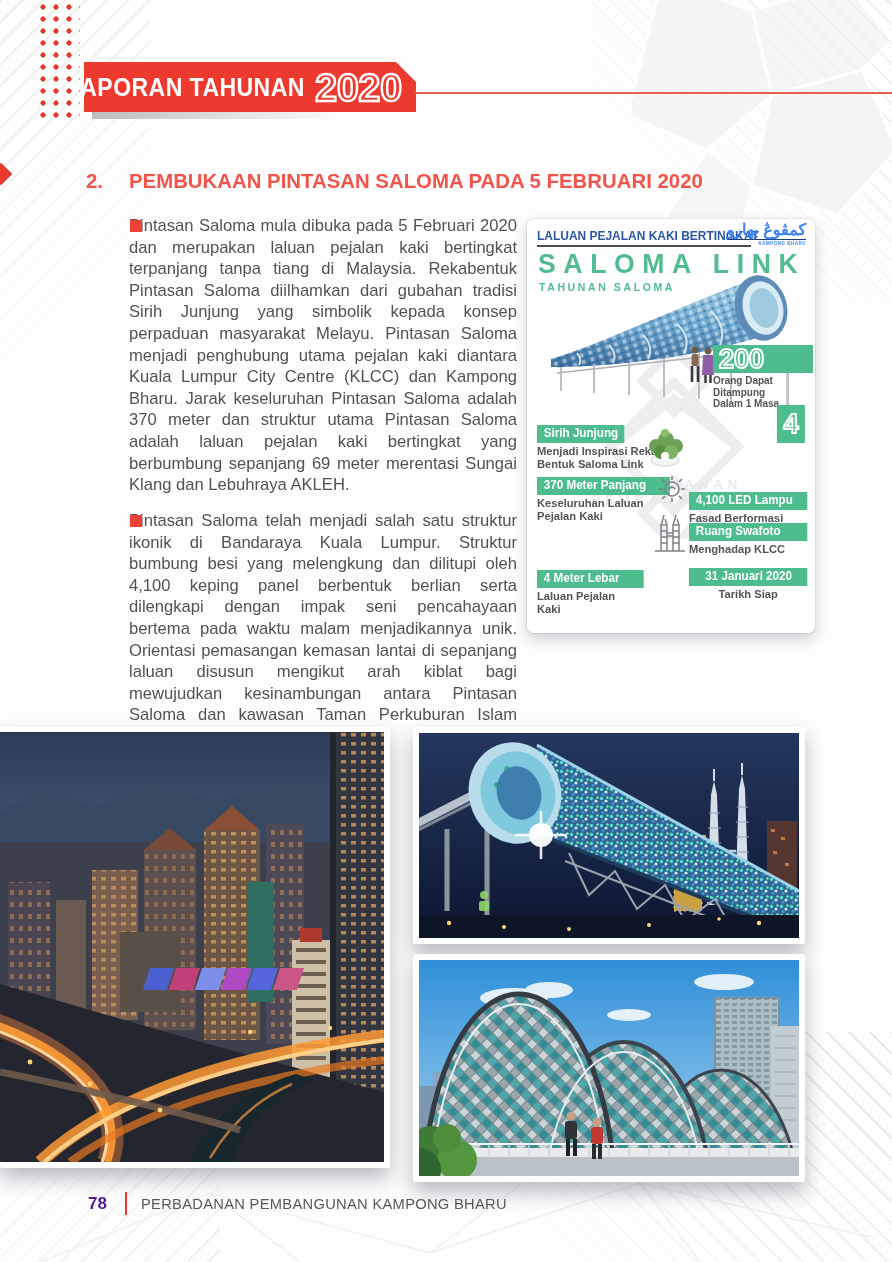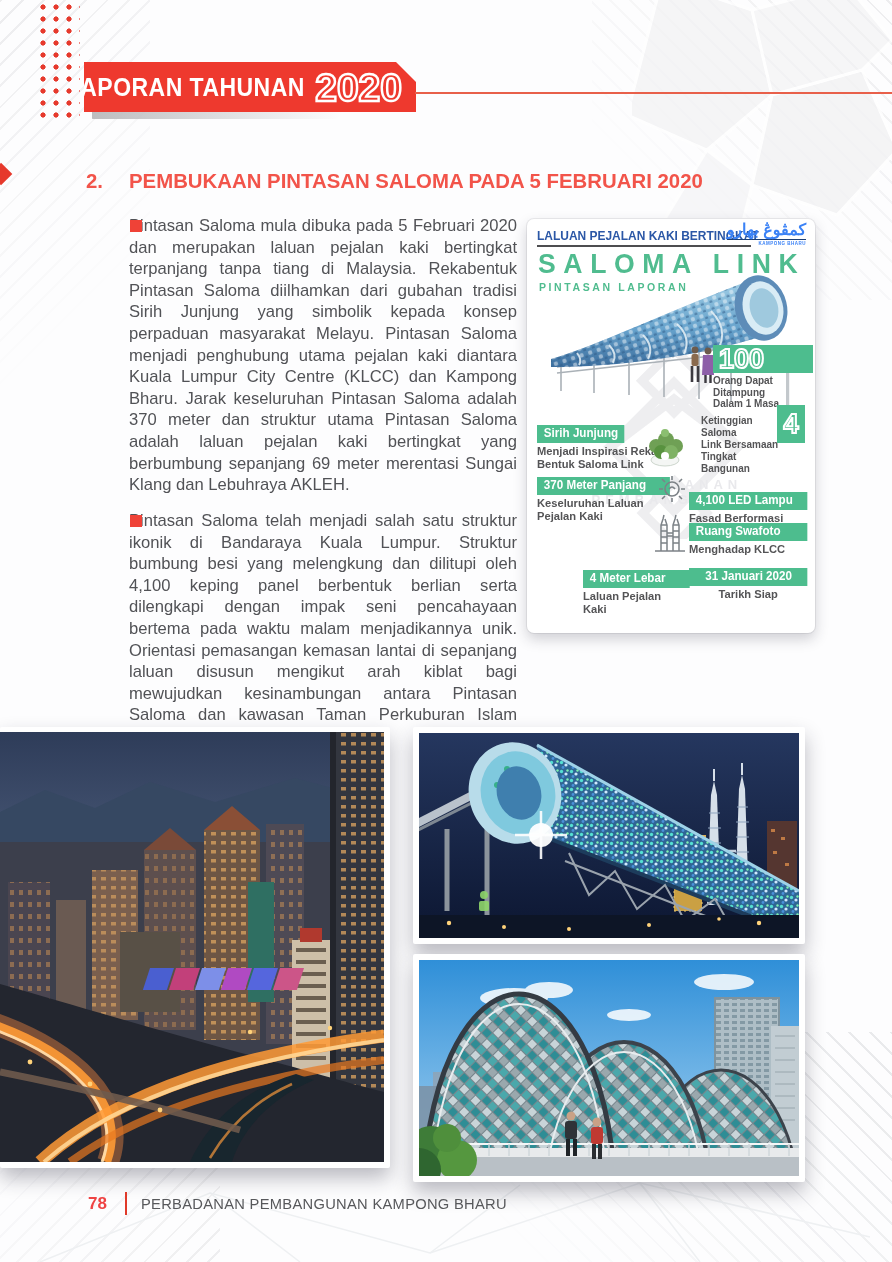--- a/index.html
+++ b/index.html
@@ -75,21 +75,21 @@
     .odigit{color:transparent;-webkit-text-stroke:2px #fff;}
   }
   
   .photo{position:absolute;background:#fff;box-shadow:0 10px 20px rgba(30,30,50,.30);border-radius:2px;}
   .photo svg{display:block;}
   .ph-left{left:0;top:727px;padding:5px 6px 6px 0;}
   .ph-night{left:413px;top:727px;padding:6px;}
   .ph-day{left:413px;top:954px;padding:6px;}
   
   .footer{left:88px;top:1192px;display:flex;align-items:center;}
-  .fnum{color:#ef4444;font-weight:700;font-size:17px;}
+  .fnum{color:#4c1d95;font-weight:700;font-size:17px;}
   .fbar{width:2.5px;height:23px;background:#e03a2a;margin:0 14px 0 18px;}
   .forg{color:#57585b;font-size:15px;font-weight:400;letter-spacing:.3px;transform:scaleX(.98);transform-origin:0 50%;white-space:nowrap;}
 </style>
 </head>
 <body>
 
 <div class="page">
 
   <div class="stripes st-tl"></div>
   <div class="stripes st-tr"></div>
@@ -143,21 +143,21 @@
     </svg>
     <div class="wm-text" style="top:258px;font-size:13px;letter-spacing:5px;">PERBADANAN PEMBANGUNAN</div>
 
     <div class="kicker">LALUAN PEJALAN KAKI BERTINGKAT</div>
     <div class="kicker-line"></div>
     <div class="jawi">
       <div class="jawi-script">كمڤوڠ بهارو</div>
       <div class="jawi-cap">KAMPONG BHARU</div>
     </div>
     <div class="ititle">SALOMA LINK</div>
-    <div class="isub">PINTASAN LAPORAN</div>
+    <div class="isub">TAHUNAN SALOMA</div>
 
     <svg class="abs" style="left:12px;top:44px;" width="270" height="165" viewBox="0 0 270 165">
       <defs>
         <linearGradient id="tubeG" x1="0" y1="0" x2="0" y2="1">
           <stop offset="0" stop-color="#9ccbe4"></stop>
             <stop offset=".55" stop-color="#66a2cc"></stop>
             <stop offset="1" stop-color="#3c6e9e"></stop>
         </linearGradient>
         <pattern id="scale" width="9" height="7" patternUnits="userSpaceOnUse" patternTransform="rotate(-18)">
           <rect width="9" height="7" fill="none"></rect>
@@ -210,48 +210,43 @@
       <circle cx="23" cy="32" r="4" fill="#fff"></circle>
     </svg>
 
     <div class="fact" style="left:10px;top:256px;">
       <span class="glabel" style="min-width:137px;">370 Meter Panjang</span>
       <div class="fbody">Keseluruhan Laluan
 Pejalan Kaki</div>
     </div>
 
 
-    <div class="fact" style="left:10px;top:349px;margin-left:46px;">
+    <div class="fact" style="left:10px;top:349px;">
       <span class="glabel" style="min-width:110px;">4 Meter Lebar</span>
       <div class="fbody">Laluan Pejalan
 Kaki</div>
     </div>
 
     <svg class="abs" style="left:160px;top:126px;" width="30" height="40" viewBox="0 0 30 40">
       <circle cx="8" cy="5" r="3.4" fill="#6d5b4c"></circle>
       <rect x="4.5" y="9" width="7" height="12" rx="2" fill="#8a6a4e"></rect>
       <path d="M5,21 L5,37 M11,21 L11,37" stroke="#3c3a40" stroke-width="2.6"></path>
       <circle cx="21" cy="6" r="3.4" fill="#6d5b4c"></circle>
       <path d="M16,10 L26,10 L27,30 L15,30 Z" fill="#8d5fa8"></path>
       <path d="M18.5,30 L18.5,38 M23.5,30 L23.5,38" stroke="#3c3a40" stroke-width="2.4"></path>
     </svg>
     <div class="fact" style="left:186px;top:126px;">
       <div class="bigbox" style="width:100px;height:28px;padding-left:6px;">
-        <span class="odigit" style="font-size:27px;">100</span>
+        <span class="odigit" style="font-size:27px;">200</span>
       </div>
       <div class="fbody" style="font-size:10.3px;line-height:11.6px;">Orang Dapat
 Ditampung
 Dalam 1 Masa</div>
     </div>
 
-    <div class="fact" style="left:174px;top:194px;width:74px;">
-      <div class="fbody" style="font-size:10.3px;line-height:12px;width:80px;">Ketinggian Saloma
-Link Bersamaan
-Tingkat Bangunan</div>
-    </div>
     <div class="bigbox abs" style="left:250px;top:186px;width:28px;height:38px;justify-content:center;">
       <span class="odigit" style="font-size:27px;">4</span>
     </div>
 
     <svg class="abs" style="left:130px;top:254px;" width="30" height="32" viewBox="0 0 30 32">
       <g stroke="#7c8287" stroke-width="1.6" fill="none">
         <circle cx="15" cy="16" r="7"></circle>
         <path d="M15,3 L15,7 M15,25 L15,29 M2,16 L6,16 M24,16 L28,16 M5,6 L8,9 M22,23 L25,26 M25,6 L22,9 M8,23 L5,26"></path>
         <path d="M12,16 q3,-4 6,0"></path>
       </g>

